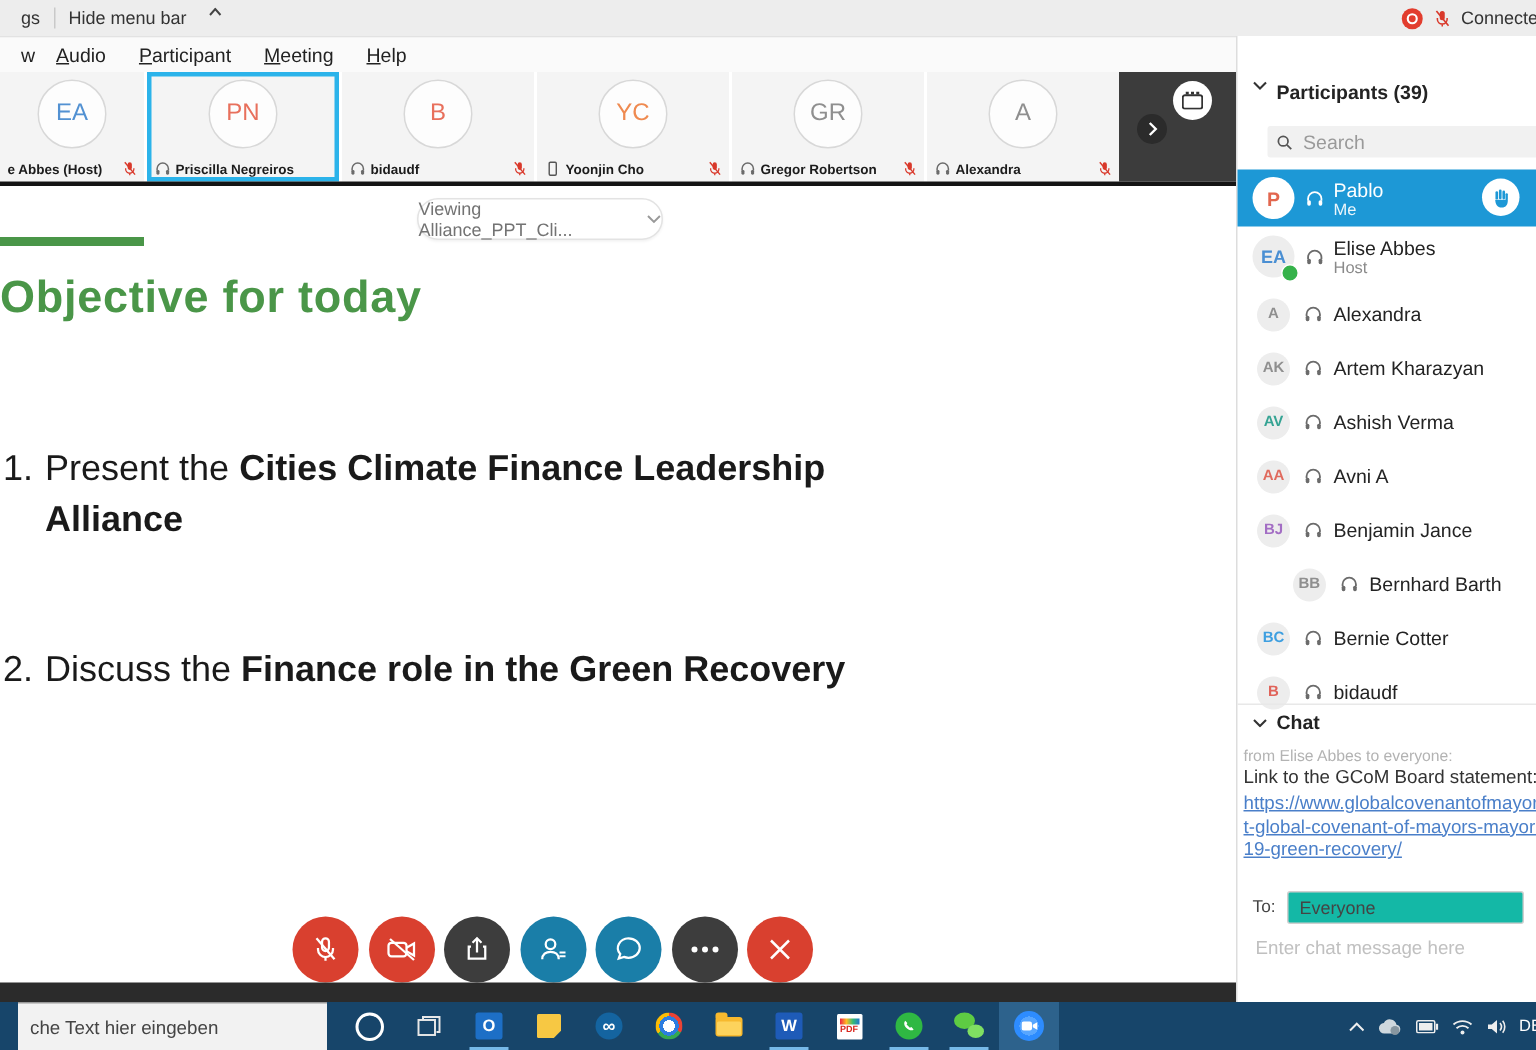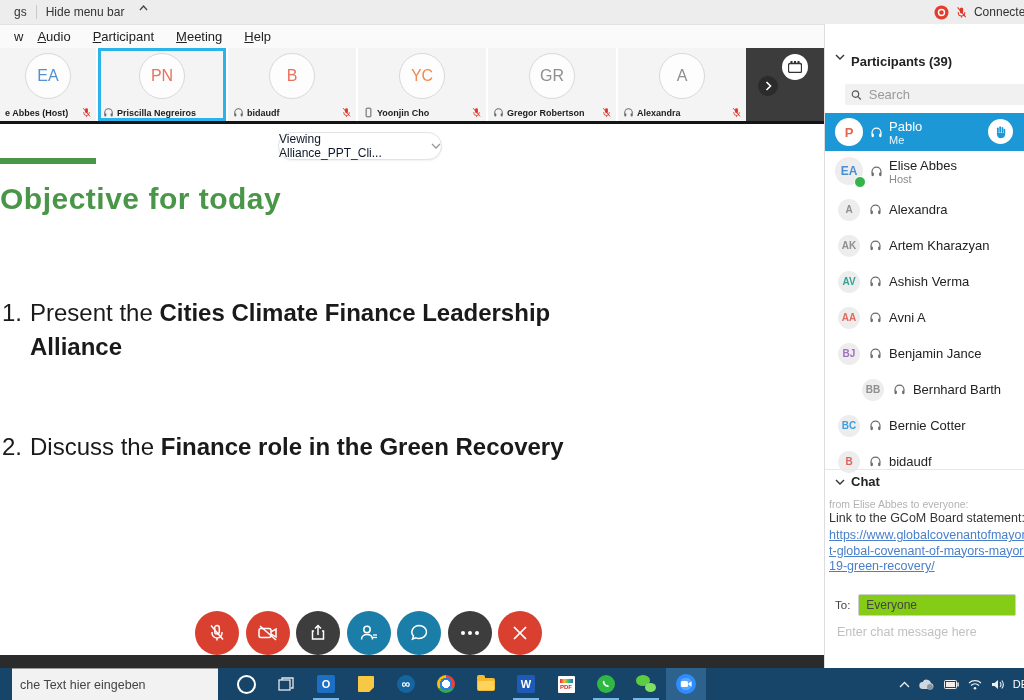--- a/index.html
+++ b/index.html
@@ -31,21 +31,21 @@
   .nextbtn{position:absolute;left:12px;top:28px;width:20px;height:20px;border-radius:50%;background:#2b2b2b;
     display:flex;align-items:center;justify-content:center;}
   .gallbtn{position:absolute;left:36px;top:6px;width:26px;height:26px;border-radius:50%;background:#fff;
     display:flex;align-items:center;justify-content:center;}
   .blackline{left:0;top:121px;width:824px;height:3px;background:#141414;}
 
   
   .slide{left:0;top:124px;width:824px;height:531px;background:#fff;}
   .viewpill{position:absolute;left:278px;top:8px;width:162px;height:26px;border:1px solid #e3e3e3;border-radius:14px;
     background:#fff;box-shadow:0 1px 2px rgba(0,0,0,.06);display:flex;align-items:center;justify-content:center;gap:6px;
-    font-size:12px;color:#0f172a;}
+    font-size:12px;color:#737373;}
   .greenbar{position:absolute;left:0;top:34px;width:96px;height:6px;}
   .slidetitle{position:absolute;left:0px;top:58px;font-size:30px;font-weight:bold;letter-spacing:.5px;}
   .slideitem{position:absolute;left:2px;width:630px;display:flex;font-size:24px;color:#1a1a1a;line-height:34px;}
   .slideitem .num{flex:0 0 28px;}
   .slideitem b{font-weight:bold;}
 
   
   .toolbar{left:183px;top:611px;width:348px;height:44px;display:flex;gap:6.5px;}
   .cbtn{width:44px;height:44px;border-radius:50%;display:flex;align-items:center;justify-content:center;}
   .cbtn.red{background:#d9402f;}
@@ -69,21 +69,21 @@
     display:flex;align-items:center;justify-content:center;}
   .greendot{position:absolute;right:-3px;bottom:-3px;width:10px;height:10px;border-radius:50%;
     background:#35b24a;border:1.5px solid #fff;}
   .chatdiv{position:absolute;left:0;top:445px;width:200px;height:1px;background:#e8e8e8;}
   .chathdr{position:absolute;left:10px;top:450px;display:flex;align-items:center;gap:6px;font-weight:bold;}
   .chatmeta{position:absolute;left:4px;top:474px;font-size:10.5px;color:#b3b3b3;}
   .chatmsg{position:absolute;left:4px;top:487px;font-size:12.5px;color:#333;}
   .chatlink{position:absolute;left:4px;top:504px;font-size:12.5px;line-height:15.5px;color:#4a7fc9;text-decoration:underline;
     cursor:pointer;}
   .torow{position:absolute;left:10px;top:570px;display:flex;align-items:center;gap:8px;font-size:11.5px;color:#444;}
-  .toselect{width:158px;height:22px;border:1px solid #cfcfcf;border-radius:2px;background:#84cc16;display:flex;
+  .toselect{width:158px;height:22px;border:1px solid #cfcfcf;border-radius:2px;background:#14b8a6;display:flex;
     align-items:center;padding:0 7px;box-sizing:border-box;font-size:12px;color:#444;}
   .chatinput{position:absolute;left:10px;top:600px;width:185px;border:0;outline:none;font-size:12.5px;
     color:#444;font-family:"Liberation Sans",sans-serif;background:transparent;}
   .chatinput::placeholder{color:#c0c0c0;}
   .searchbox input::placeholder{color:#9a9a9a;}
 
   
   .taskbar{left:0;top:668px;width:1024px;height:32px;background:#17456a;display:flex;align-items:center;}
   .tsearch{width:206px;height:32px;background:#f2f2f2;border-top:1px solid #999;display:flex;align-items:center;
     padding-left:8px;box-sizing:border-box;font-size:12.5px;color:#444;}

